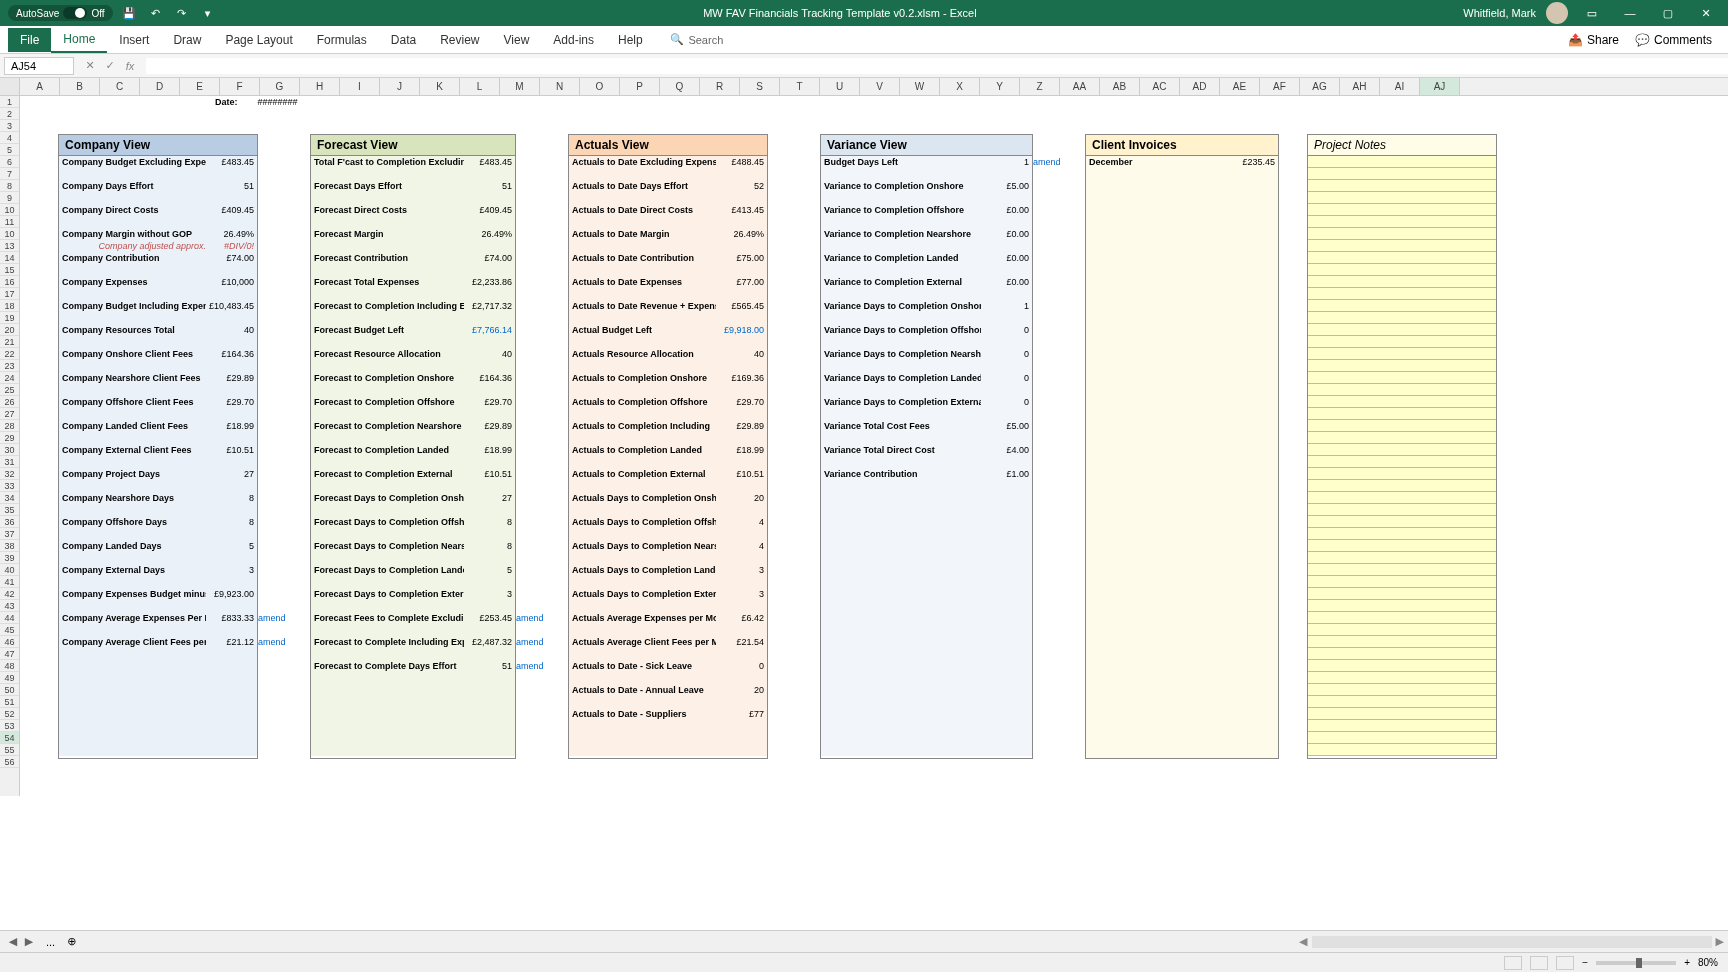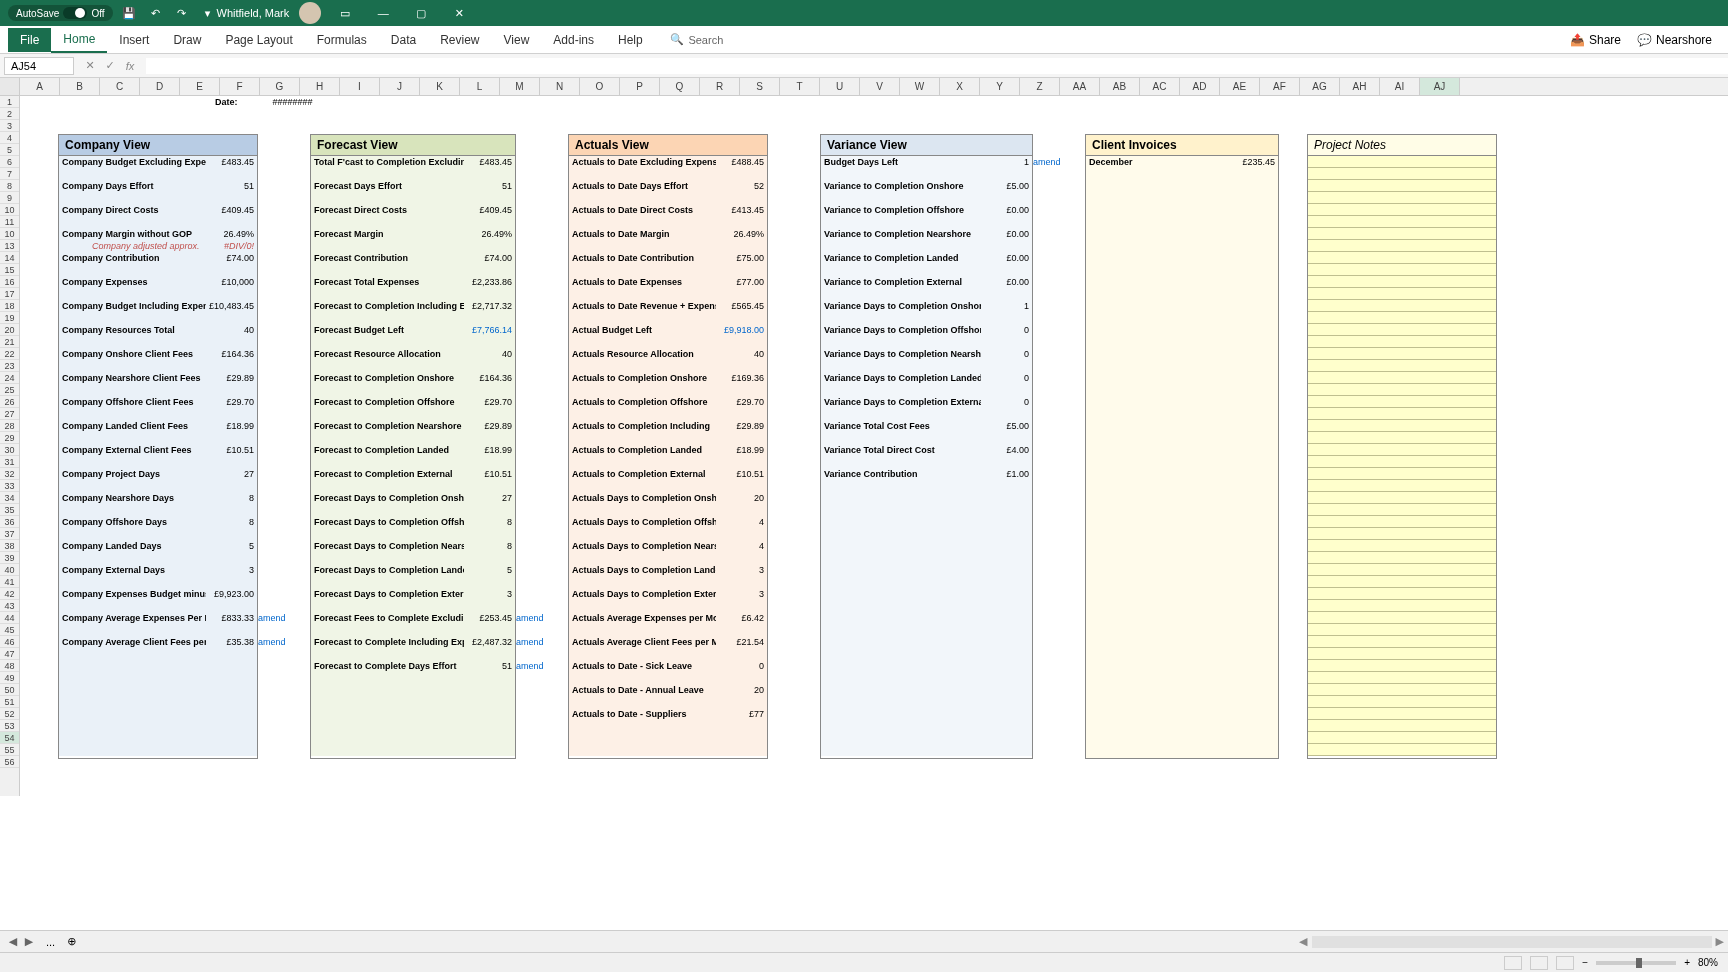--- a/index.html
+++ b/index.html
@@ -40,21 +40,21 @@
     
     
     .grid-container { display: flex; height: 700px; position: relative; }
     .row-headers { width: 20px; background: #f0f0f0; border-right: 1px solid #ccc; }
     .row-header { height: 12px; text-align: center; font-size: 9px; line-height: 12px; border-bottom: 1px solid #ddd; color: #444; }
     .row-header.active { background: #d4e8dc; }
     .grid-content { flex: 1; position: relative; background: #fff; overflow: hidden; }
     
     
     .info-row { height: 12px; display: flex; align-items: center; font-size: 9px; padding-left: 195px; }
-    .info-date-label { font-weight: bold; margin-right: 35px; }
+    .info-date-label { font-weight: bold; margin-right: 20px; }
     .info-date-val { margin-right: 40px; }
     .info-text { color: #333; }
     
     
     .views { display: flex; gap: 28px; padding: 26px 0 0 38px; }
     .panel { border: 1px solid #888; }
     .panel-header { font-weight: bold; font-size: 12px; padding: 3px 6px; border-bottom: 1px solid #888; }
     .company-view { width: 200px; }
     .company-view .panel-header { background: #b8cce4; }
     .forecast-view { width: 206px; }
@@ -71,21 +71,21 @@
     .company-view .panel-body { background: #eaf1f8; }
     .forecast-view .panel-body { background: #f0f5e6; }
     .actuals-view .panel-body { background: #fdf0e6; }
     .variance-view .panel-body { background: #f2f6fa; }
     .client-invoices .panel-body { background: #fffbeb; min-height: 602px; }
     .panel-row { display: flex; height: 12px; font-size: 9px; padding: 0 3px; align-items: center; }
     .panel-row.spacer { height: 12px; }
     .panel-label { flex: 1; font-weight: bold; overflow: hidden; white-space: nowrap; }
     .panel-value { text-align: right; min-width: 48px; }
     .panel-value.blue { color: #0066cc; }
-    .panel-label.indent { padding-left: 30px; font-weight: normal; color: #c0504d; font-style: italic; }
+    .panel-label.indent { padding-left: 30px; font-weight: normal; color: #c0504d; font-style: italic; text-align: right; }
     .panel-value.err { color: #c0504d; font-style: italic; }
     .amend-col { width: 24px; }
     .amend { color: #0066cc; font-size: 9px; padding-top: 1px; }
     .panel-wrap { display: flex; }
     .notes-line { border-bottom: 1px solid #bfbf8f; height: 12px; background: #ffffcc; }
     
     
     .sheet-tabs-area { position: fixed; bottom: 20px; left: 0; right: 0; height: 22px; background: #f0f0f0; border-top: 1px solid #ccc; display: flex; align-items: center; }
     .sheet-nav { display: flex; gap: 2px; padding: 0 6px; }
     .sheet-nav-btn { width: 14px; cursor: pointer; color: #666; text-align: center; }
@@ -107,20 +107,21 @@
     <div class="autosave">
       <span>AutoSave</span>
       <div class="autosave-toggle"></div>
       <span>Off</span>
     </div>
     <div class="qat-icon">💾</div>
     <div class="qat-icon">↶</div>
     <div class="qat-icon">↷</div>
     <div class="qat-icon">▾</div>
   </div>
+  <div class="titlebar-center">MW FAV Financials Tracking Template v0.2.xlsm  -  Excel</div>
   <div class="titlebar-right">
     <span>Whitfield, Mark</span>
     <div class="avatar"></div>
     <div class="win-btn">▭</div>
     <div class="win-btn">—</div>
     <div class="win-btn">▢</div>
     <div class="win-btn">✕</div>
   </div>
 </div>
 
@@ -140,21 +141,21 @@
     <span>🔍</span>
     <span>Search</span>
   </div>
   <div class="ribbon-spacer"></div>
   <div class="share-btn">
     <span>📤</span>
     <span>Share</span>
   </div>
   <div class="comments-btn">
     <span>💬</span>
-    <span>Nearshore</span>
+    <span>Comments</span>
   </div>
 </div>
 
 <div class="formula-bar">
   <input class="name-box" value="AJ54" style="">
   <div class="fx-controls">
     <div class="fx-btn">✕</div>
     <div class="fx-btn">✓</div>
     <div class="fx-btn">
         <i>fx</i>
@@ -374,21 +375,21 @@
                 <span class="panel-value">£9,923.00</span>
               </div>
               <div class="panel-row spacer"></div>
               <div class="panel-row">
                 <span class="panel-label">Company Average Expenses Per Month</span>
                 <span class="panel-value">£833.33</span>
               </div>
               <div class="panel-row spacer"></div>
               <div class="panel-row">
                 <span class="panel-label">Company Average Client Fees per Month</span>
-                <span class="panel-value">£35.38</span>
+                <span class="panel-value">£21.12</span>
               </div>
               <div class="panel-row spacer"></div>
               <div class="panel-row spacer"></div>
               <div class="panel-row spacer"></div>
               <div class="panel-row spacer"></div>
               <div class="panel-row spacer"></div>
               <div class="panel-row spacer"></div>
               <div class="panel-row spacer"></div>
               <div class="panel-row spacer"></div>
               <div class="panel-row spacer"></div>

